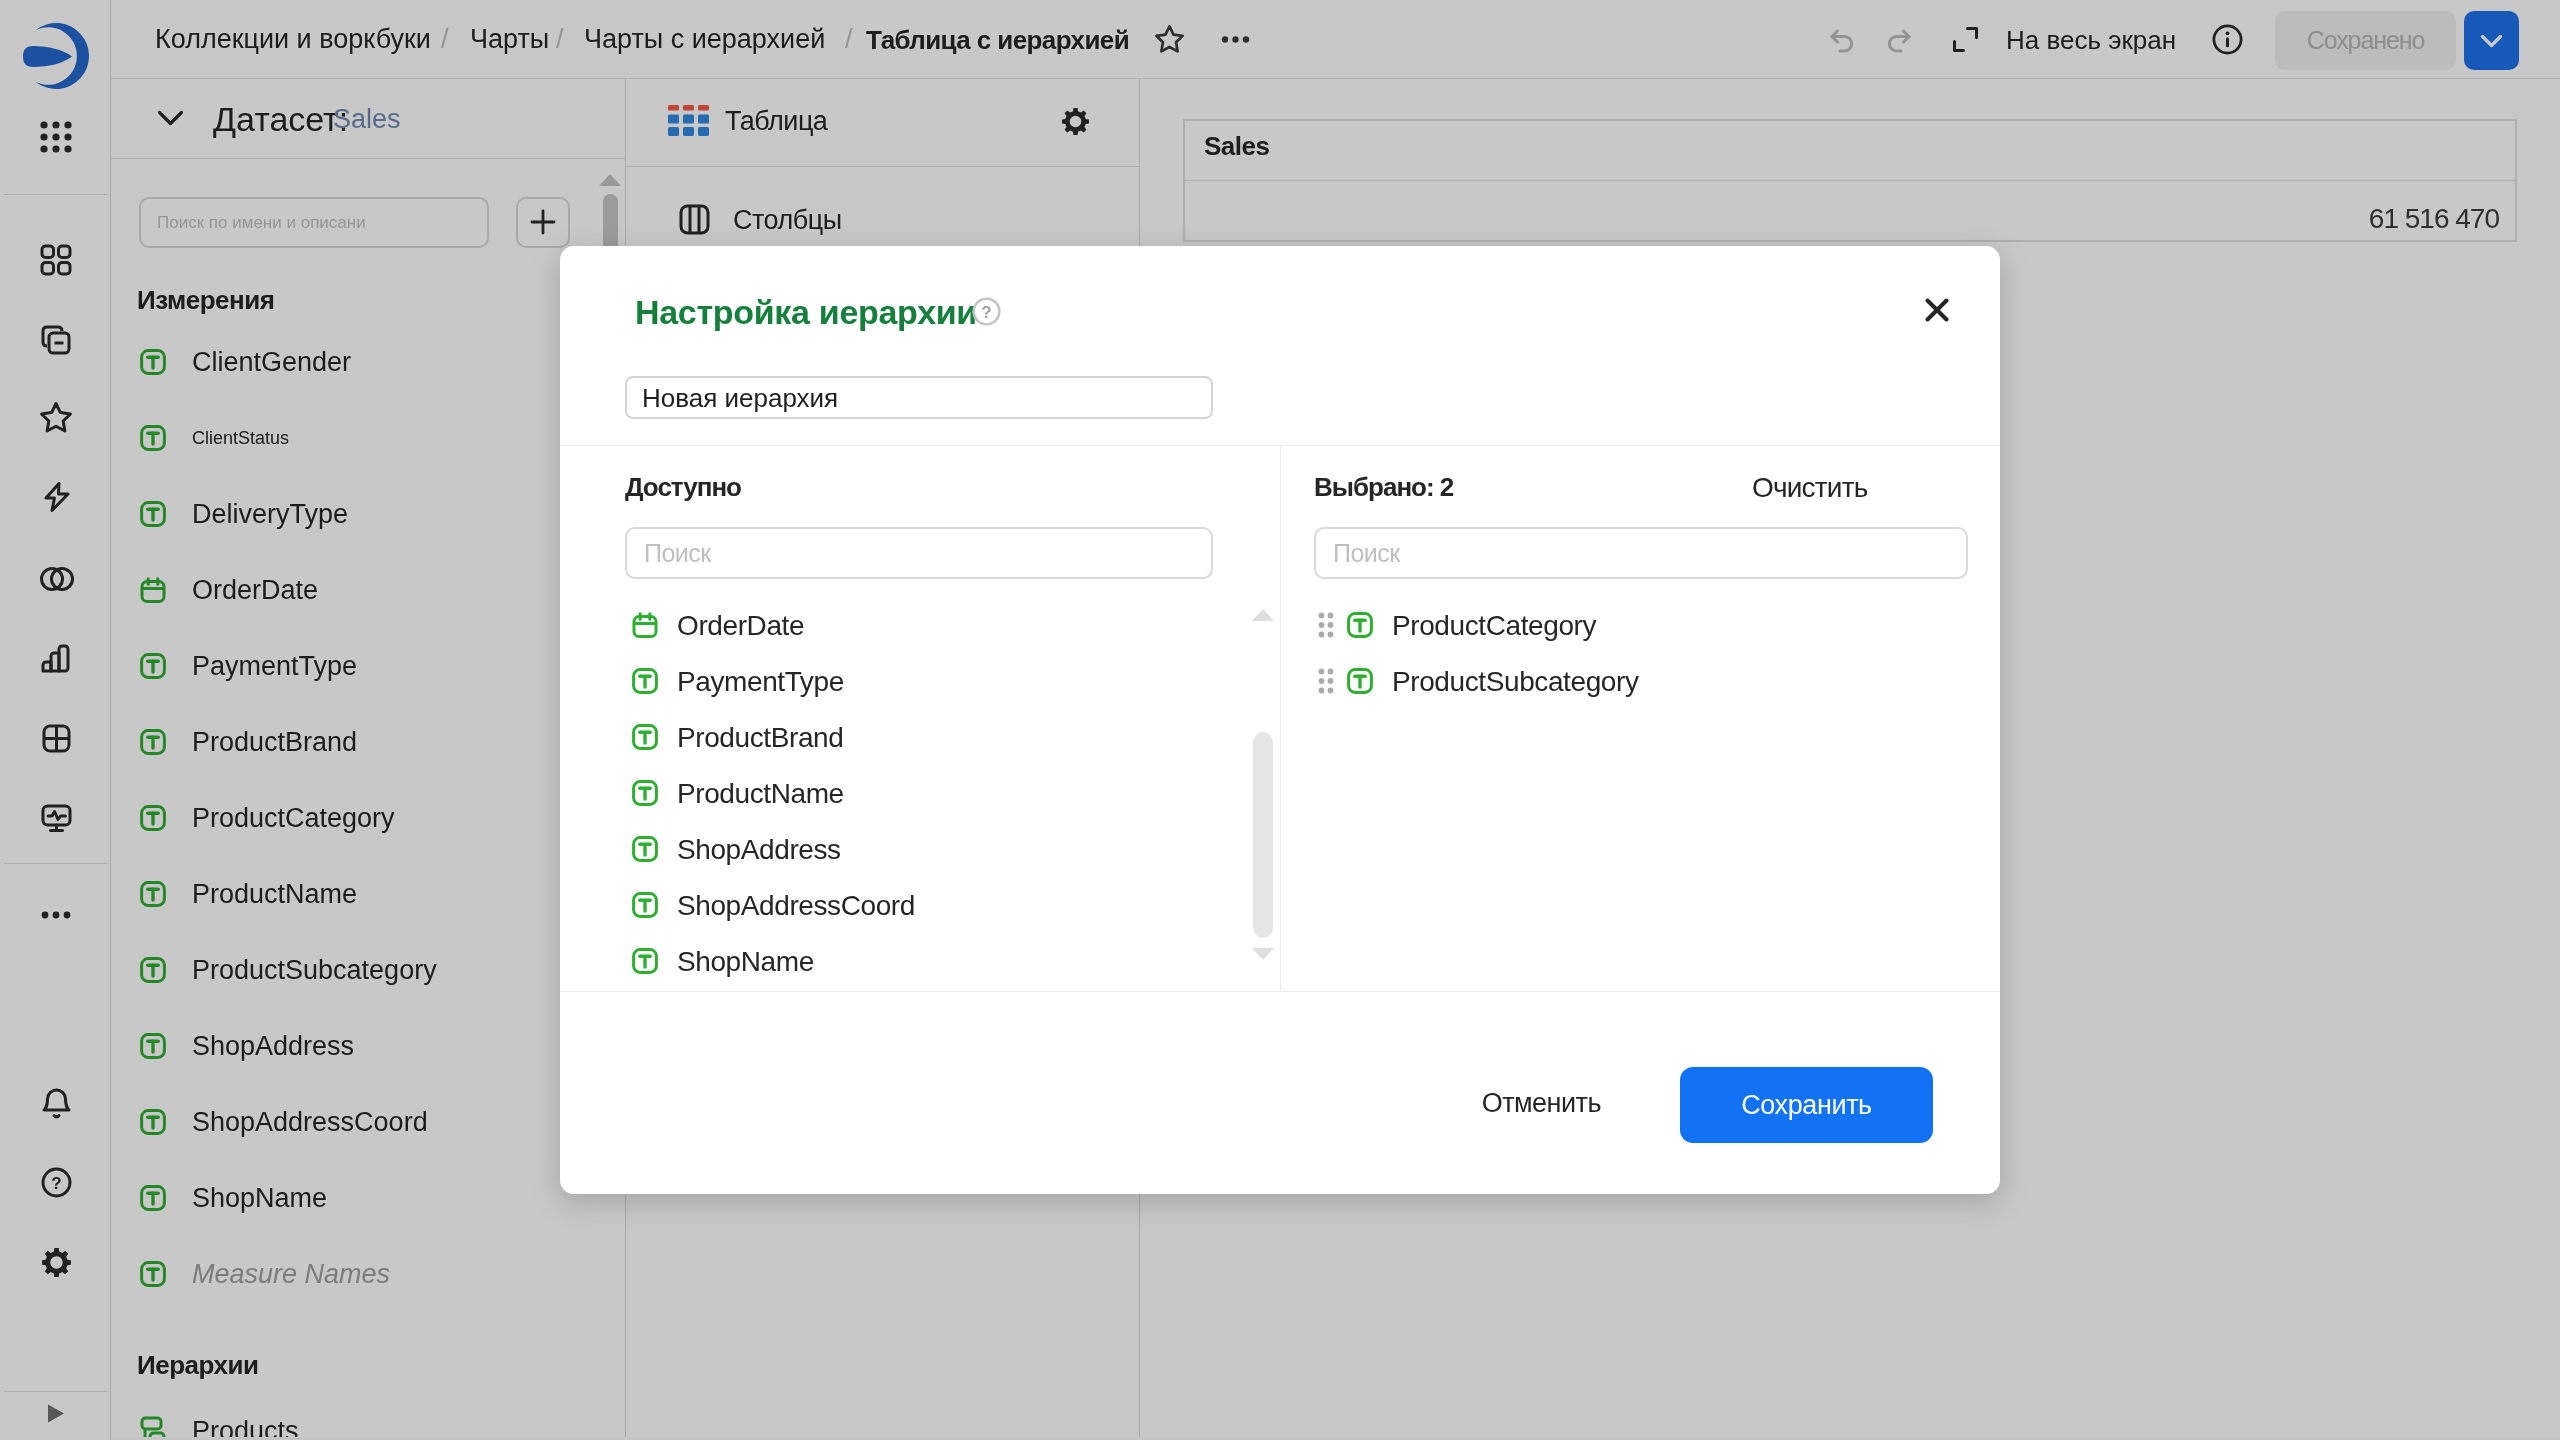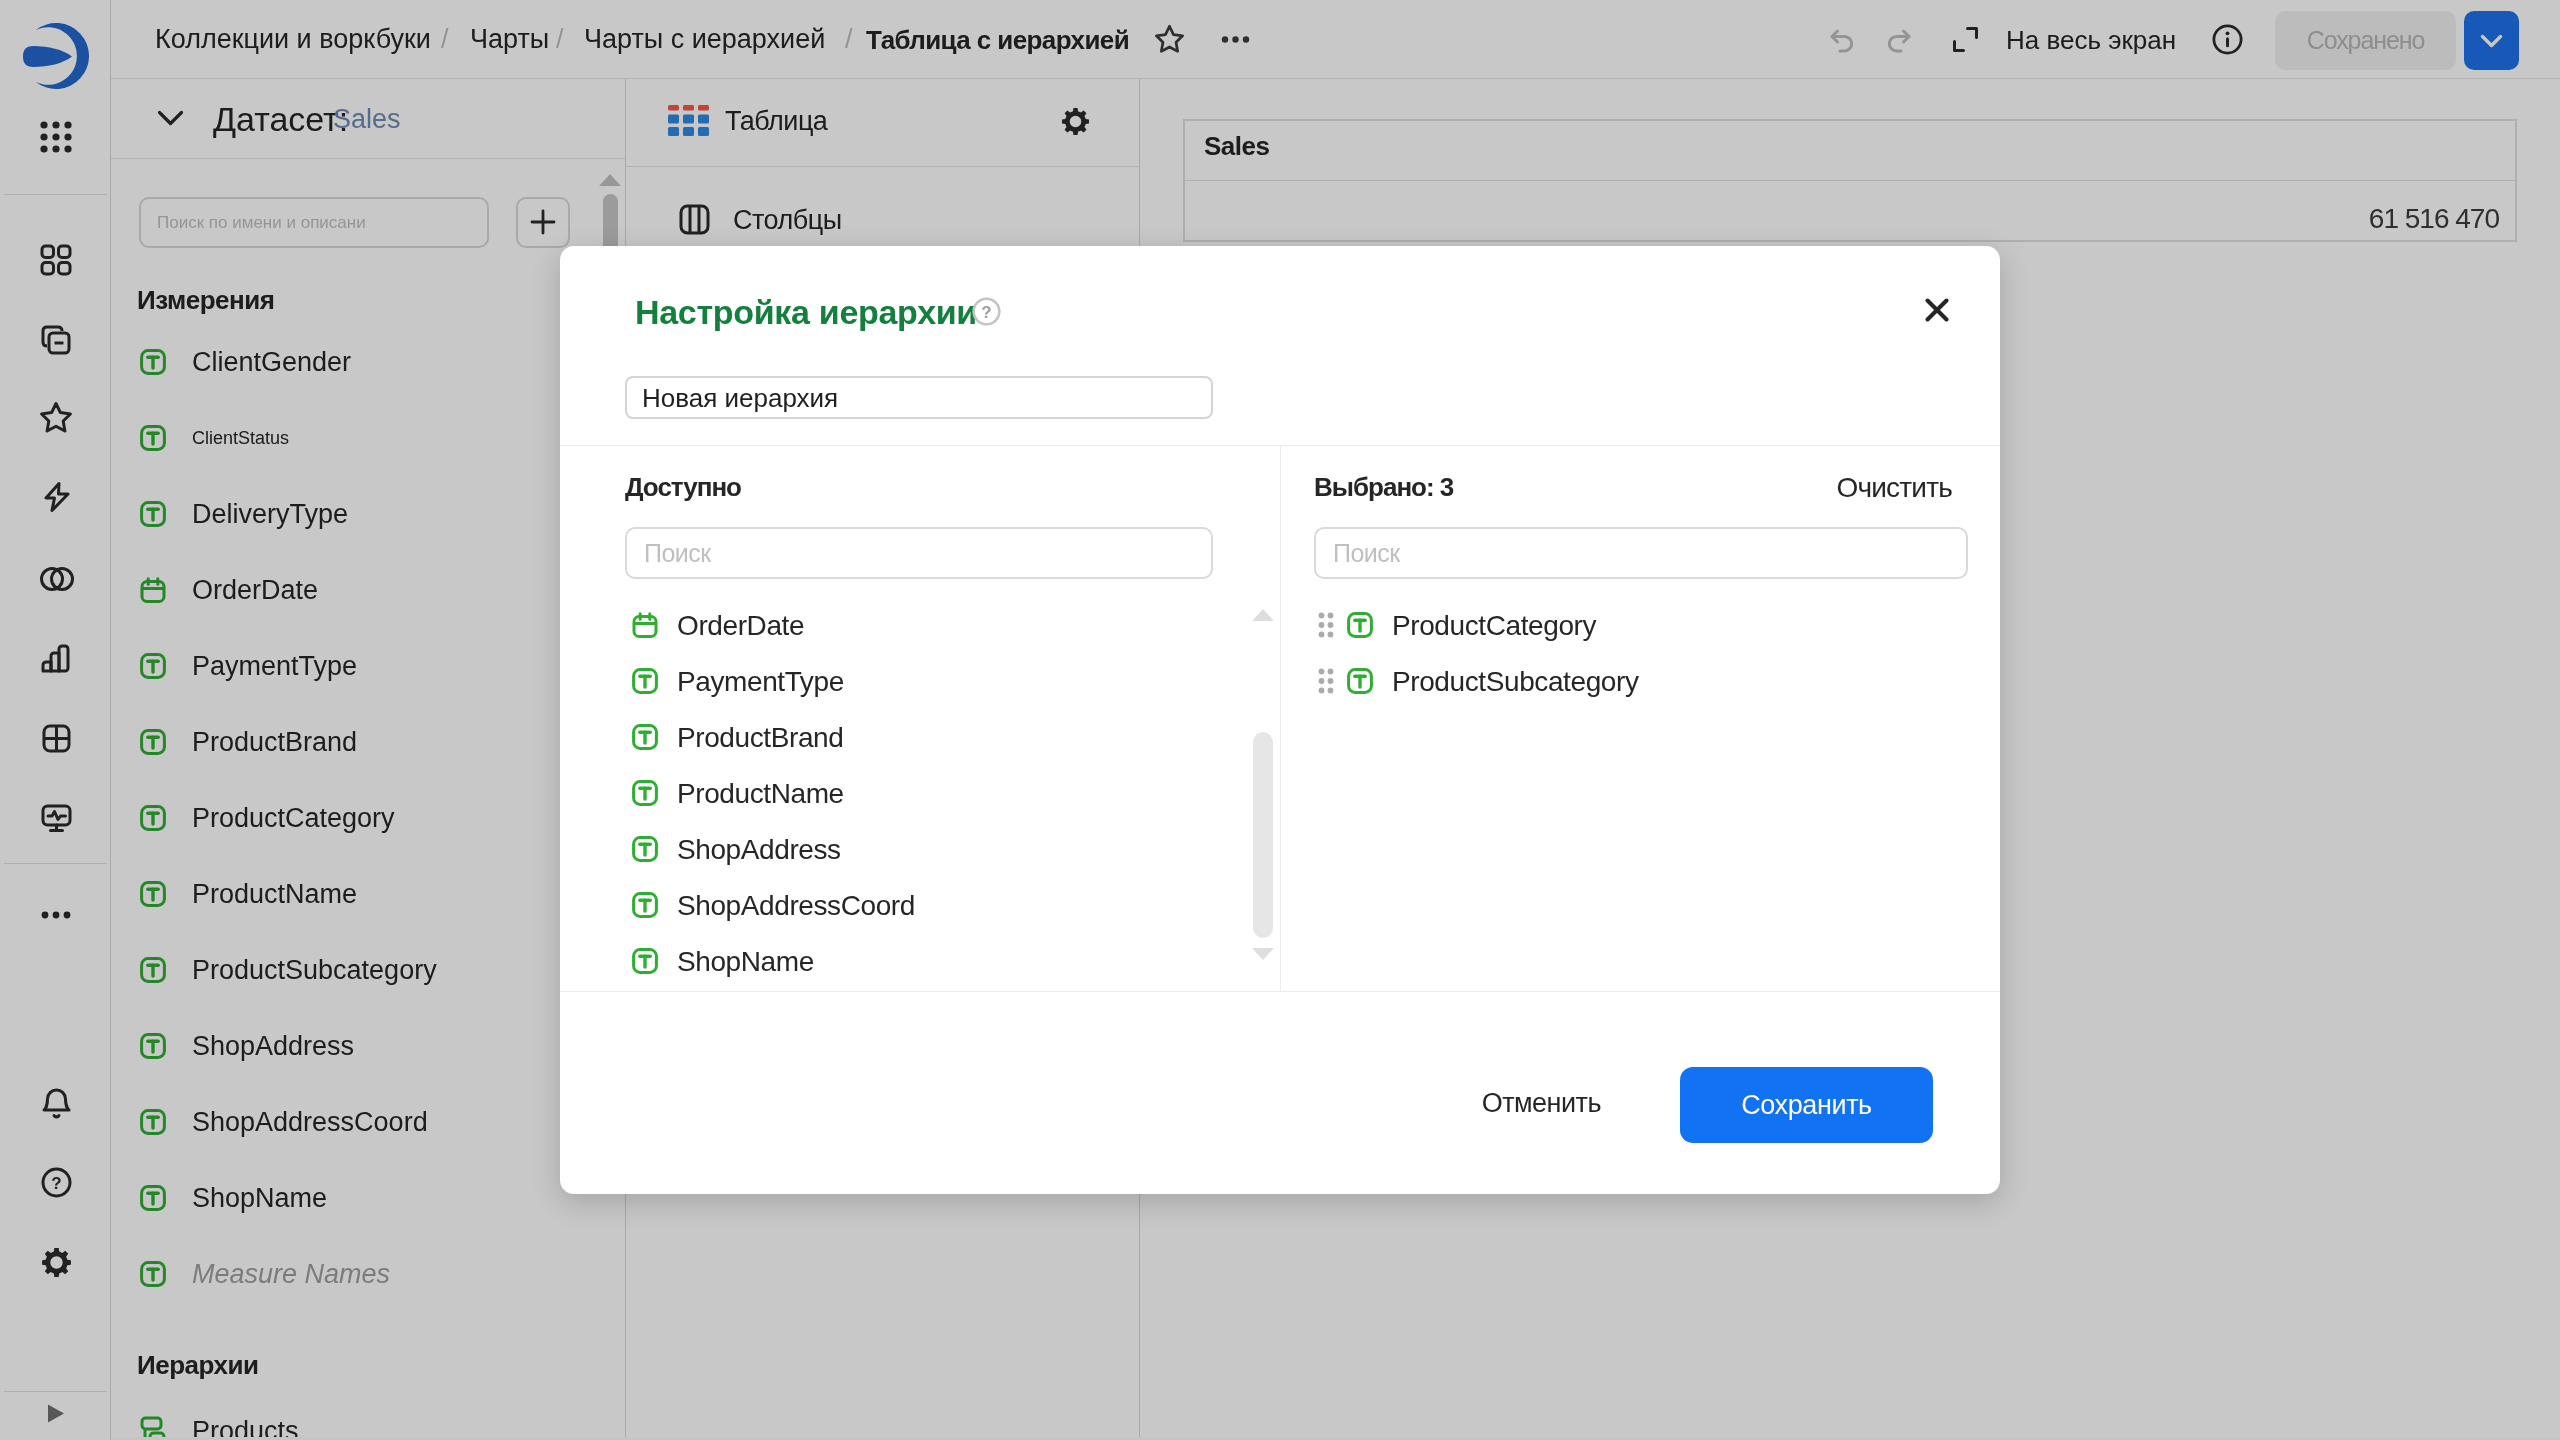--- a/index.html
+++ b/index.html
@@ -432,22 +432,22 @@
     </div>
 
   <svg class="abs" style="left:692px; top:363px;" width="22" height="12" viewBox="0 0 22 12">
       <path d="M11 0 L22 12 L0 12 Z" fill="#dedede"></path>
     </svg>
   <div class="abs" style="left:693px; top:486px; width:20px; height:206px; background:#e6e6e6; border-radius:10px;"></div>
   <svg class="abs" style="left:692px; top:702px;" width="22" height="12" viewBox="0 0 22 12">
       <path d="M0 0 L22 0 L11 12 Z" fill="#dedede"></path>
     </svg>
 
-  <div class="txt" style="left:754px; top:226px; font-size:26px; line-height:31px; font-weight:700; letter-spacing:-1px;">Выбрано: 3</div>
-  <div class="txt" style="left:1192px; top:227px; width:200px; text-align:right; font-size:28px; line-height:30px; letter-spacing:-0.8px;">Очистить</div>
+  <div class="txt" style="left:754px; top:226px; font-size:26px; line-height:31px; font-weight:700; letter-spacing:-1px;">Выбрано: 2</div>
+  <div class="txt" style="left:1192px; top:227px; width:200px; text-align:left; font-size:28px; line-height:30px; letter-spacing:-0.8px;">Очистить</div>
   <div class="abs" style="left:754px; top:281px; width:654px; height:52px; border:2px solid #d9d9d9; border-radius:10px;"></div>
   <div class="txt" style="left:773px; top:293px; font-size:25px; line-height:28px; color:#bfbfbf; letter-spacing:-0.5px;">Поиск</div>
 
   <div id="rightlist">
       <svg class="abs" style="left:758px; top:366px;" width="16" height="26" viewBox="0 0 16 26">
         <g fill="#ababab">
           <circle cx="3.5" cy="3.5" r="2.9"></circle>
           <circle cx="3.5" cy="13" r="2.9"></circle>
           <circle cx="3.5" cy="22.5" r="2.9"></circle>
           <circle cx="12.5" cy="3.5" r="2.9"></circle>

